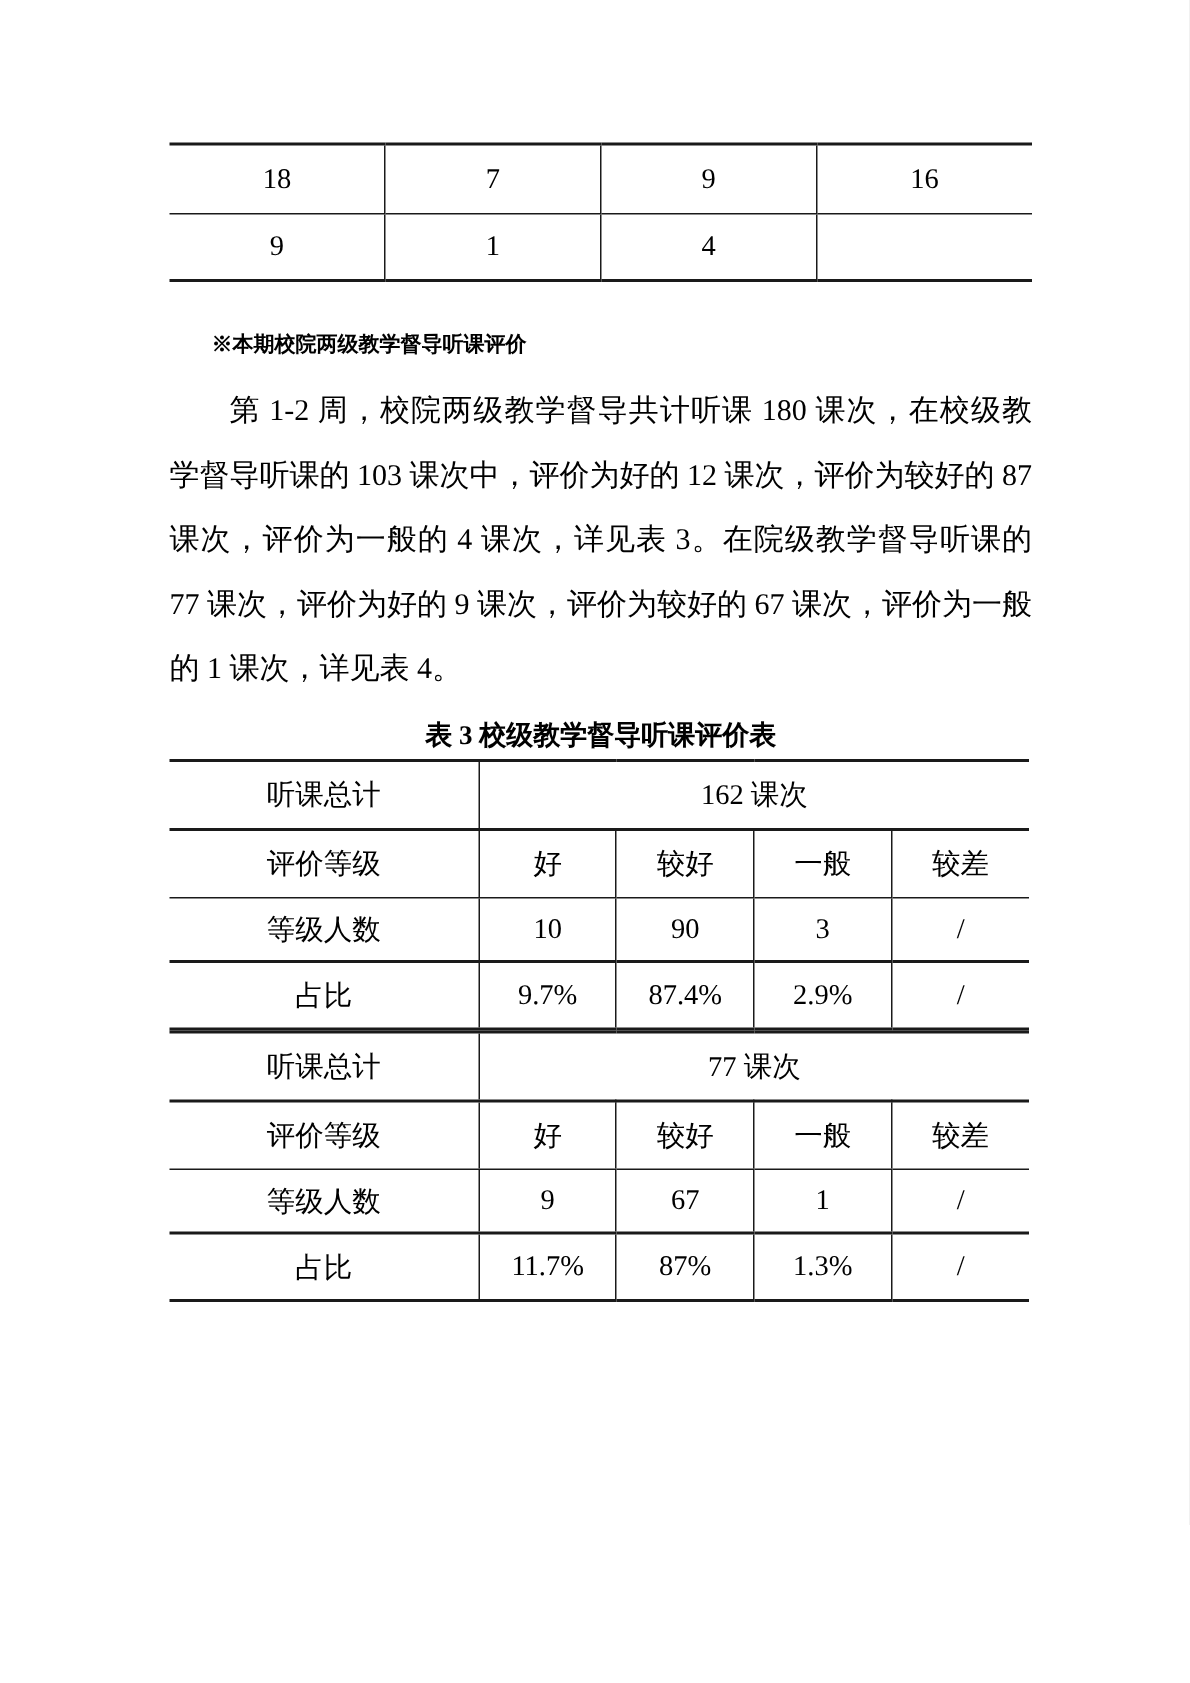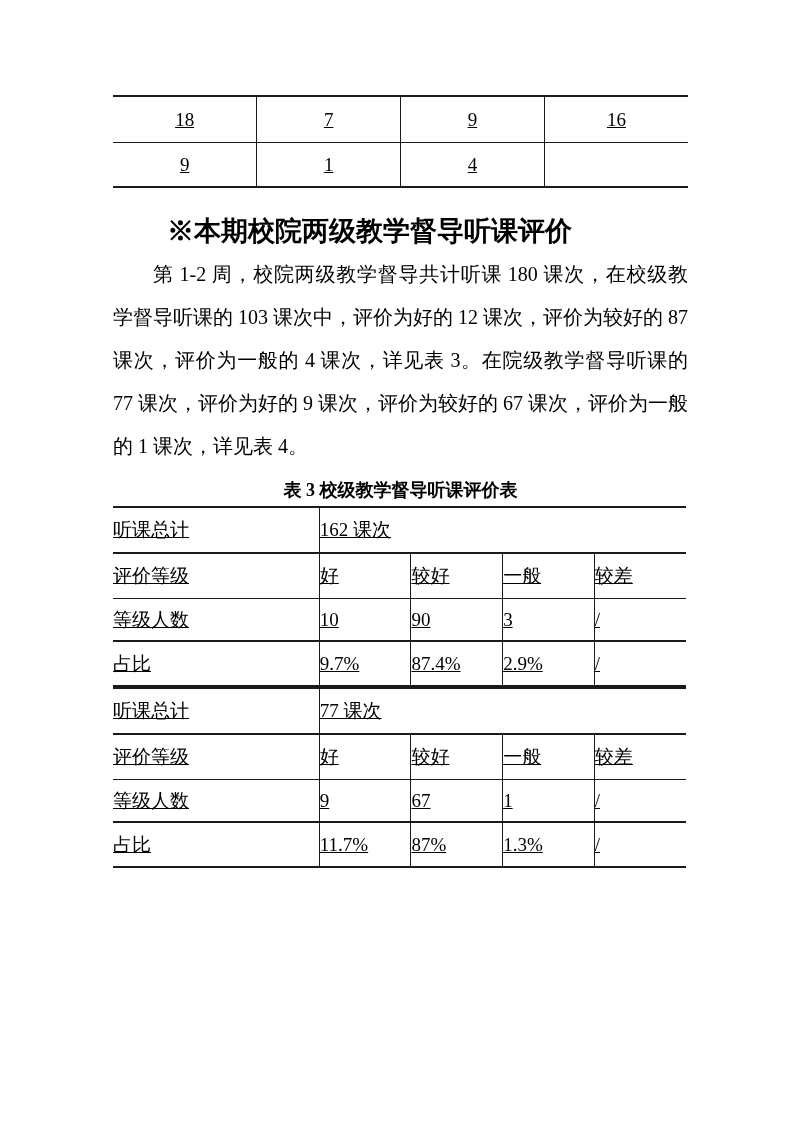--- a/index.html
+++ b/index.html
@@ -16,40 +16,40 @@
   }
   .content {
     position: absolute;
     left: 113px;
     top: 0;
     width: 575px;
   }
 
   
   table { border-collapse: collapse; table-layout: fixed; }
-  td { padding: 0; text-decoration: underline; }
+  td { padding: 0; }
   .summary-table { width: 575px; margin-top: 95px; }
   .summary-table td {
     text-align: center;
     vertical-align: middle;
     font-size: 19px;
     height: 44px;
   }
   .summary-table tr.sr0 td { border-top: 2px solid #1a1a1a; border-bottom: 1.5px solid #1a1a1a; height: 45px; }
   .summary-table tr.sr1 td { border-bottom: 1.5px solid #1a1a1a; height: 42px; }
   .summary-table tr.sr2 td { border-bottom: 2.5px solid #1a1a1a; height: 43px; }
   .summary-table tr.sfooter td { border-bottom: 1.5px solid #1a1a1a; height: 43px; }
   .summary-table tr.sr0 td + td,
   .summary-table tr.sr1 td + td,
   .summary-table tr.sr2 td + td { border-left: 1.5px solid #1a1a1a; }
 
   
   .section-heading {
     margin: 21px 0 0 0;
-    font-size: 27px;
+    font-size: 14px;
     font-weight: bold;
     line-height: 44px;
     text-indent: 2em;
   }
   .section-paragraph {
     margin: 0;
     font-size: 20px;
     line-height: 43px;
     text-indent: 2em;
     text-align: justify;
@@ -60,20 +60,21 @@
   .table-caption {
     text-align: center;
     font-size: 18px;
     font-weight: bold;
     line-height: 32px;
     margin: 6px 0 0 0;
   }
   .table-caption.second { margin-top: 24px; margin-bottom: 6px; }
   .eval-table { width: 573px; }
   .eval-table td {
+    text-align: center;
     vertical-align: middle;
     font-size: 19px;
     height: 43px;
   }
   .eval-table col.label-col { width: 36%; }
   .eval-table col.data-col { width: 16%; }
   .eval-table tr.er0 td { border-top: 2px solid #1a1a1a; border-bottom: 2px solid #1a1a1a; height: 44px; }
   .eval-table tr.er1 td { border-bottom: 1px solid #1a1a1a; height: 44px; }
   .eval-table tr.er2 td { border-bottom: 2px solid #1a1a1a; height: 41px; }
   .eval-table tr.er3 td { border-bottom: 2px solid #1a1a1a; height: 43px; }

